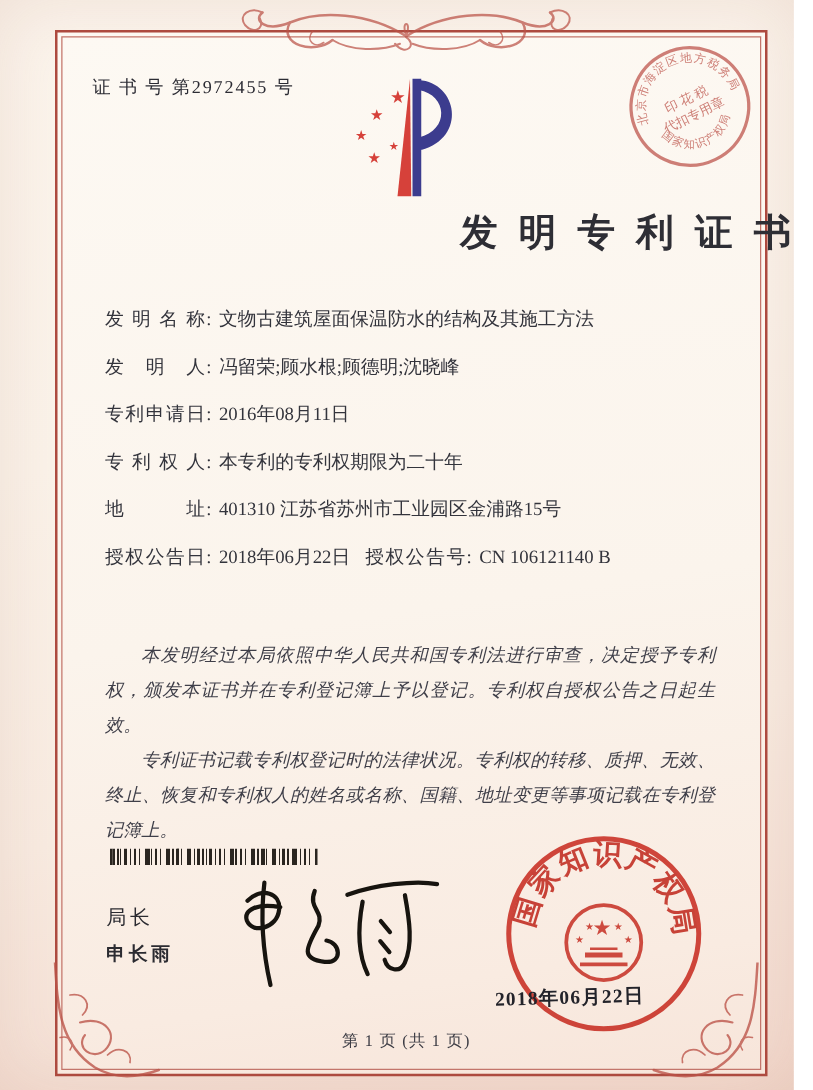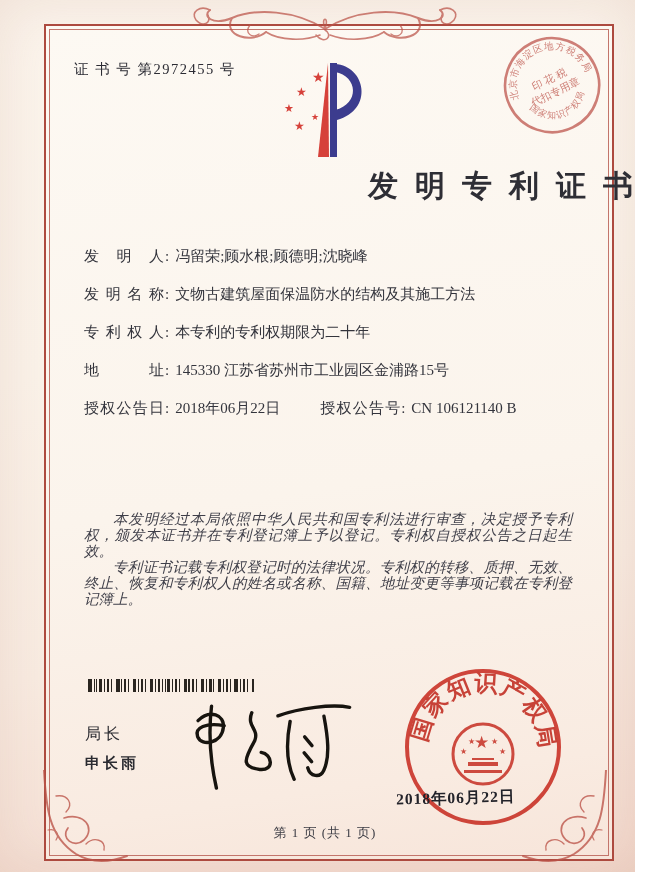--- a/index.html
+++ b/index.html
@@ -21,24 +21,24 @@
   
   .cert-no{position:absolute;left:74px;top:60px;font-size:14.5px;letter-spacing:1.5px;color:#2c2c34;}
   .logo{position:absolute;left:278px;top:60px;}
   .title{position:absolute;left:0;top:166px;width:650px;text-align:right;
          font-size:30px;font-weight:600;color:#2e2e35;letter-spacing:17px;text-indent:17px;}
   
   .fields{position:absolute;left:84px;top:244px;width:500px;font-size:15px;color:#33343c;}
   .frow{height:25px;line-height:25px;margin-bottom:13px;white-space:nowrap;}
   .flabel{display:inline-block;width:80px;text-align:justify;text-align-last:justify;vertical-align:top;}
   .fcolon{display:inline-block;margin:0 6px 0 1px;}
-  .grant-no-label{margin-left:40px;}
+  .grant-no-label{margin-left:12px;}
   
   .bodytext{position:absolute;left:84px;top:511px;width:488px;
-            font-size:14.5px;line-height:16px;color:#3f3f49;
+            font-size:14.5px;line-height:28px;color:#3f3f49;
             font-style:italic;text-align:justify;}
   .bodytext p{margin:0;text-indent:2em;}
   
   .barcode{position:absolute;left:88px;top:679px;width:164px;height:13px;
            border-left:2px solid #2a2520;
            background:
              repeating-linear-gradient(90deg,#2a2520 0 2px,transparent 2px 4px,#2a2520 4px 5px,transparent 5px 9px,#2a2520 9px 12px,transparent 12px 14px,#2a2520 14px 15px,transparent 15px 17px),
              repeating-linear-gradient(90deg,transparent 0 6px,#2a2520 6px 7px,transparent 7px 23px);}
   
   .sign-post{position:absolute;left:85px;top:724px;font-size:16px;font-weight:400;
@@ -114,30 +114,33 @@
         <text x="16" y="70" font-size="12">★</text>
         <text x="33" y="60" font-size="9">★</text>
       </g>
     </svg>
   </div>
 
   <div class="title">发明专利证书</div>
 
   <div class="fields">
     <div class="frow">
+      <span class="flabel">发明名称</span><span class="fcolon">:</span><span>文物古建筑屋面保温防水的结构及其施工方法</span>
+    </div>
+    <div class="frow">
       <span class="flabel">发明人</span><span class="fcolon">:</span><span>冯留荣;顾水根;顾德明;沈晓峰</span>
     </div>
     <div class="frow">
-      <span class="flabel">发明名称</span><span class="fcolon">:</span><span>文物古建筑屋面保温防水的结构及其施工方法</span>
+      <span class="flabel">专利申请日</span><span class="fcolon">:</span><span>2016年08月11日</span>
     </div>
     <div class="frow">
       <span class="flabel">专利权人</span><span class="fcolon">:</span><span>本专利的专利权期限为二十年</span>
     </div>
     <div class="frow">
-      <span class="flabel">地址</span><span class="fcolon">:</span><span>145330 江苏省苏州市工业园区金浦路15号</span>
+      <span class="flabel">地址</span><span class="fcolon">:</span><span>401310 江苏省苏州市工业园区金浦路15号</span>
     </div>
     <div class="frow">
       <span class="flabel">授权公告日</span><span class="fcolon">:</span><span>2018年06月22日</span><span class="flabel grant-no-label">授权公告号</span><span class="fcolon">:</span><span>CN 106121140 B</span>
     </div>
   </div>
 
   <div class="bodytext">
     <p>本发明经过本局依照中华人民共和国专利法进行审查，决定授予专利权，颁发本证书并在专利登记簿上予以登记。专利权自授权公告之日起生效。</p>
     <p>专利证书记载专利权登记时的法律状况。专利权的转移、质押、无效、终止、恢复和专利权人的姓名或名称、国籍、地址变更等事项记载在专利登记簿上。</p>
   </div>

